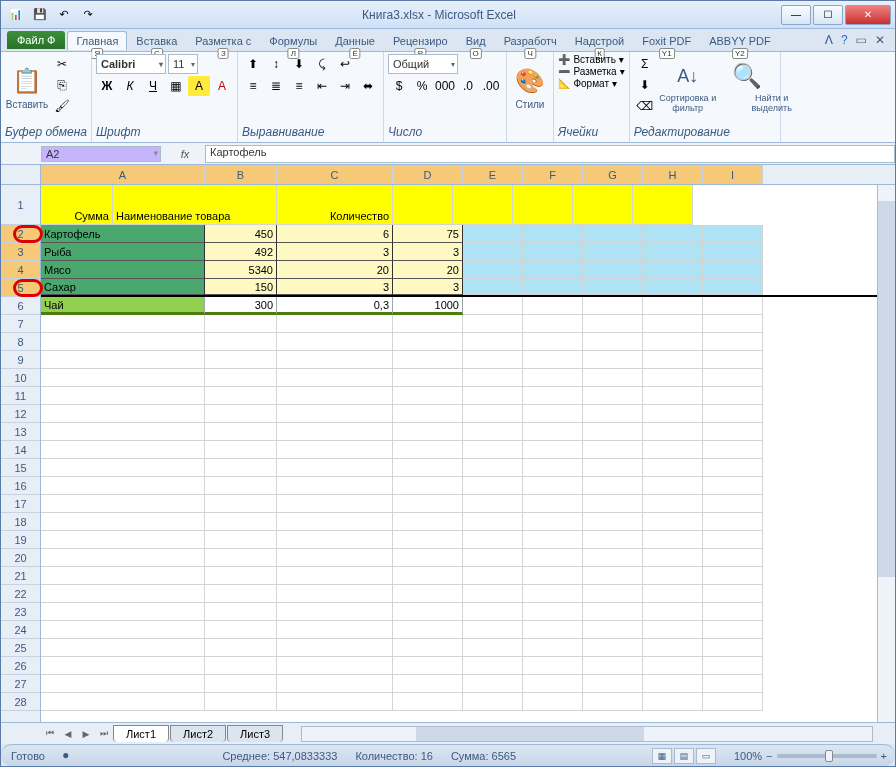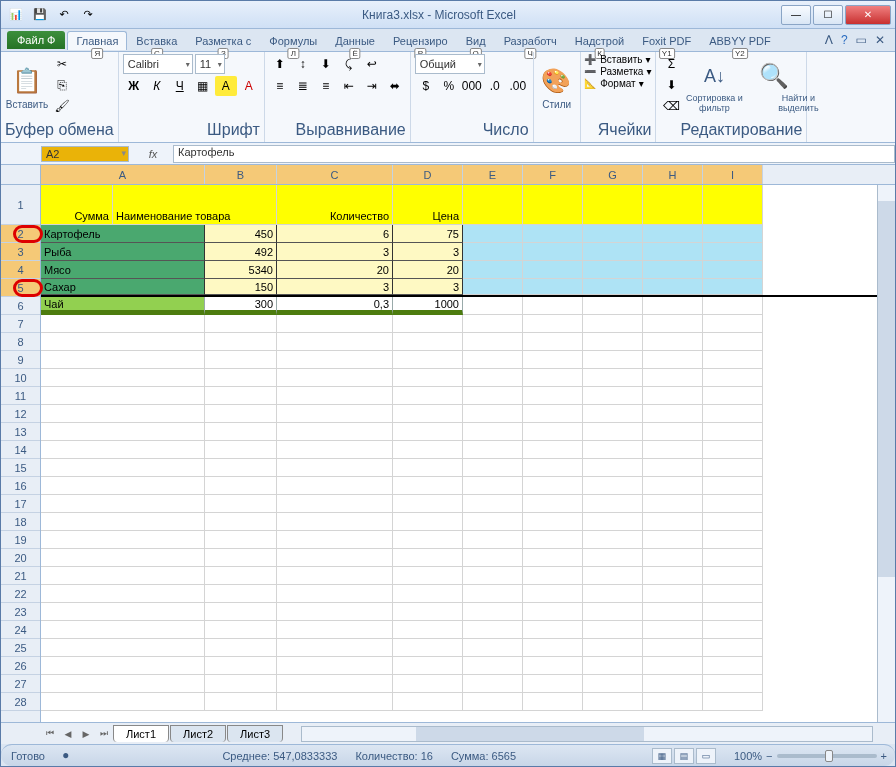--- a/index.html
+++ b/index.html
@@ -18,31 +18,31 @@
 .ribbon-tabs { height: 22px; display: flex; align-items: center; padding-left: 6px; font-size: 11px; position: relative; }
 .file-tab { background: linear-gradient(#3c8f3c, #267326); color: #fff; padding: 3px 10px; border-radius: 3px 3px 0 0; cursor: pointer; margin-right: 2px; position: relative; }
 .tab { padding: 3px 8px; color: #3b5a82; cursor: pointer; border: 1px solid transparent; border-bottom: none; position: relative; }
 .tab.active { background: #f5f8fc; border-color: #9db8d8; border-radius: 3px 3px 0 0; }
 .tab .keytip { position: absolute; top: 16px; left: 50%; transform: translateX(-50%); background: #fff; border: 1px solid #888; font-size: 8px; padding: 0 2px; border-radius: 2px; color: #333; }
 .ribbon-tabs .help { margin-left: auto; display: flex; align-items: center; gap: 8px; padding-right: 10px; }
 .help span { cursor: pointer; color: #3b5a82; font-size: 12px; }
 
 .ribbon { height: 92px; background: #f5f8fc; border-top: 1px solid #9db8d8; border-bottom: 1px solid #9db8d8; display: flex; overflow: hidden; }
 .ribbon .group { border-right: 1px solid #cdd9e8; display: flex; flex-direction: column; padding: 2px 4px; position: relative; }
-.ribbon .group .label { text-align: right; font-size: 16px; color: #3b5a82; padding: 1px 0; }
+.ribbon .group .label { text-align: left; font-size: 12px; color: #3b5a82; padding: 1px 0; font-style: italic; }
 .ribbon .group .content { flex: 1; display: flex; align-items: flex-start; gap: 2px; font-size: 11px; }
 .big-btn { width: 44px; height: 66px; display: flex; flex-direction: column; align-items: center; justify-content: center; gap: 2px; cursor: pointer; border-radius: 3px; font-size: 10px; color: #3b5a82; text-align: center; }
 .big-btn .ico { width: 32px; height: 32px; display: flex; align-items: center; justify-content: center; font-size: 24px; }
 .small-stack { display: flex; flex-direction: column; gap: 1px; }
 .small-btn { width: 22px; height: 20px; display: flex; align-items: center; justify-content: center; cursor: pointer; font-size: 12px; border-radius: 2px; }
 .combo { height: 20px; border: 1px solid #abc; background: #fff; padding: 0 14px 0 4px; font-size: 11px; display: flex; align-items: center; position: relative; color: #333; }
 .combo::after { content: "▾"; position: absolute; right: 2px; font-size: 8px; color: #666; }
 
 .formula-bar { height: 22px; background: #eef3fa; border-bottom: 1px solid #9db8d8; display: flex; align-items: center; font-size: 11px; }
-.name-box { width: 88px; border: 1px solid #abc; background: #eab308; margin: 0 4px 0 40px; padding: 1px 4px; color: #333; position: relative; }
+.name-box { width: 120px; border: 1px solid #abc; background: #c4b5fd; margin: 0 4px 0 40px; padding: 1px 4px; color: #333; position: relative; }
 .name-box::after { content: "▾"; position: absolute; right: 2px; color: #888; font-size: 9px; }
 .fx-btn { padding: 0 6px; font-style: italic; color: #555; cursor: pointer; }
 .formula-input { flex: 1; background: #fff; border: 1px solid #abc; height: 18px; padding: 0 4px; color: #333; }
 
 .sheet-area { flex: 1; display: flex; overflow: hidden; background: #fff; position: relative; }
 .rowhdrs { width: 40px; background: #e8eef6; border-right: 1px solid #9db8d8; }
 .rowhdr { height: 18px; border-bottom: 1px solid #c5d2e3; font-size: 11px; color: #3b5a82; display: flex; align-items: center; justify-content: center; cursor: pointer; }
 .rowhdr.tall { height: 40px; }
 .rowhdr.sel { background: #f5c977; }
 .corner { height: 20px; border-bottom: 1px solid #9db8d8; background: #e8eef6; }
@@ -56,21 +56,21 @@
 .row { display: flex; height: 18px; }
 .row.tall { height: 40px; }
 .cell { border-right: 1px solid #d4d4d4; border-bottom: 1px solid #d4d4d4; font-size: 11px; padding: 0 3px; display: flex; align-items: center; overflow: hidden; white-space: nowrap; }
 .cell.r { justify-content: flex-end; }
 .row.hdr .cell { background: #ffff00; font-weight: normal; align-items: flex-end; padding-bottom: 2px; }
 .row.data .cell { background: #fef9c3; border-right: 1px solid #333; border-bottom: 1px solid #555; }
 .row.data .cell.colA { background: #4aa86f; }
 .row.data.last-sel { border-bottom: 2px solid #000; }
 .row.nosel .cell.colA { background: #92d050; }
 .row.data .cell.tail, .row.nosel .cell.tail { background: #aee3f5; border-right: 1px solid #d4d4d4; border-bottom: 1px solid #d4d4d4; }
-.row.nosel .cell { background: #fff; border-right: 1px solid #9aa; border-bottom: 5px solid #4d7c0f; }
+.row.nosel .cell { background: #fff; border-right: 1px solid #9aa; border-bottom: 3px solid #4d7c0f; }
 .row.nosel .cell.tail { background: #fff; }
 
 .colA { width: 164px; } .colB { width: 72px; } .colC { width: 116px; } .colD { width: 70px; }
 .colE, .colF, .colG, .colH, .colI { width: 60px; }
 
 .red-circle { position: absolute; width: 30px; height: 18px; border: 3px solid #d00; border-radius: 10px; left: 12px; z-index: 100; pointer-events: none; }
 
 .sheet-tabs { height: 22px; background: #e8eef6; border-top: 1px solid #9db8d8; display: flex; align-items: center; font-size: 11px; padding-left: 40px; position: relative; }
 .nav-btn { width: 18px; text-align: center; cursor: pointer; color: #666; font-size: 9px; }
 .sheet-tab { padding: 2px 12px; background: #fff; border: 1px solid #888; border-bottom: none; border-radius: 0 0 4px 4px; margin-right: 1px; cursor: pointer; }
@@ -144,21 +144,21 @@
           <div class="small-btn">⎘</div>
           <div class="small-btn">🖌</div>
         </div>
       </div>
       <div class="label">Буфер обмена</div>
     </div>
 
     <div class="group">
       <div class="content" style="flex-direction:column; gap:2px;">
         <div style="display:flex; gap:2px;">
-          <div class="combo" style="width:70px;">Calibri</div>
+          <div class="combo" style="width:70px;font-weight:bold;">Calibri</div>
           <div class="combo" style="width:30px;">11</div>
         </div>
         <div style="display:flex; gap:1px;">
           <div class="small-btn" style="font-weight:bold;">Ж</div>
           <div class="small-btn" style="font-style:italic;">К</div>
           <div class="small-btn" style="text-decoration:underline;">Ч</div>
           <div class="small-btn">▦</div>
           <div class="small-btn" style="background:#ffeb3b;">A</div>
           <div class="small-btn" style="color:#c00;">A</div>
         </div>
@@ -291,21 +291,20 @@
           <div class="colhdr colF sel">F</div>
           <div class="colhdr colG sel">G</div>
           <div class="colhdr colH sel">H</div>
           <div class="colhdr colI sel">I</div>
         </div>
       <div class="rows" id="rows-mount">
           <div class="row tall hdr">
             <div class="cell colB r">Сумма</div>
             <div class="cell colA colA">Наименование товара</div>
             <div class="cell colC r">Количество</div>
-            <div class="cell colD r">Цена</div>
             <div class="cell colE tail"></div>
             <div class="cell colF tail"></div>
             <div class="cell colG tail"></div>
             <div class="cell colH tail"></div>
             <div class="cell colI tail"></div>
           </div>
           <div class="row data">
             <div class="cell colA colA">Картофель</div>
             <div class="cell colB r">450</div>
             <div class="cell colC r">6</div>

